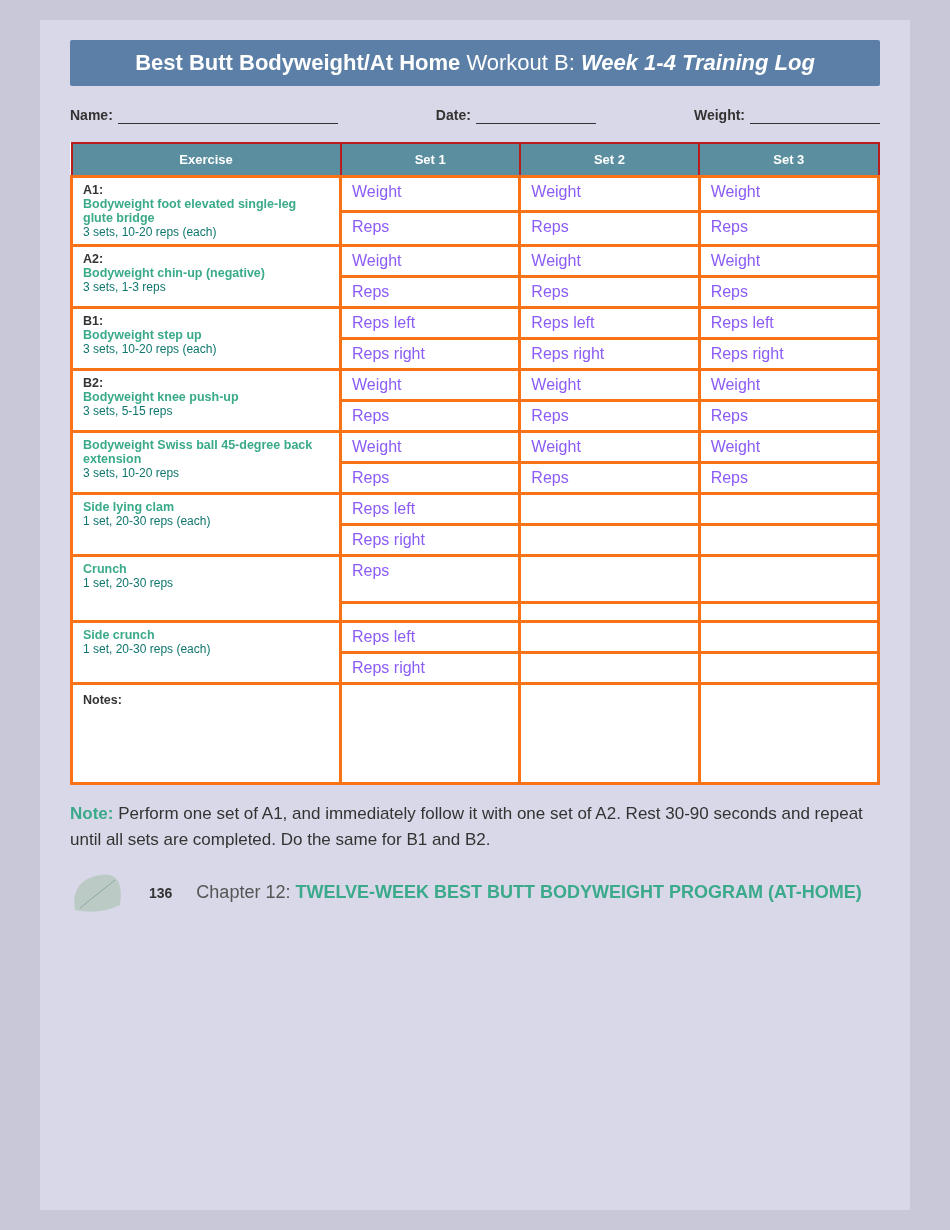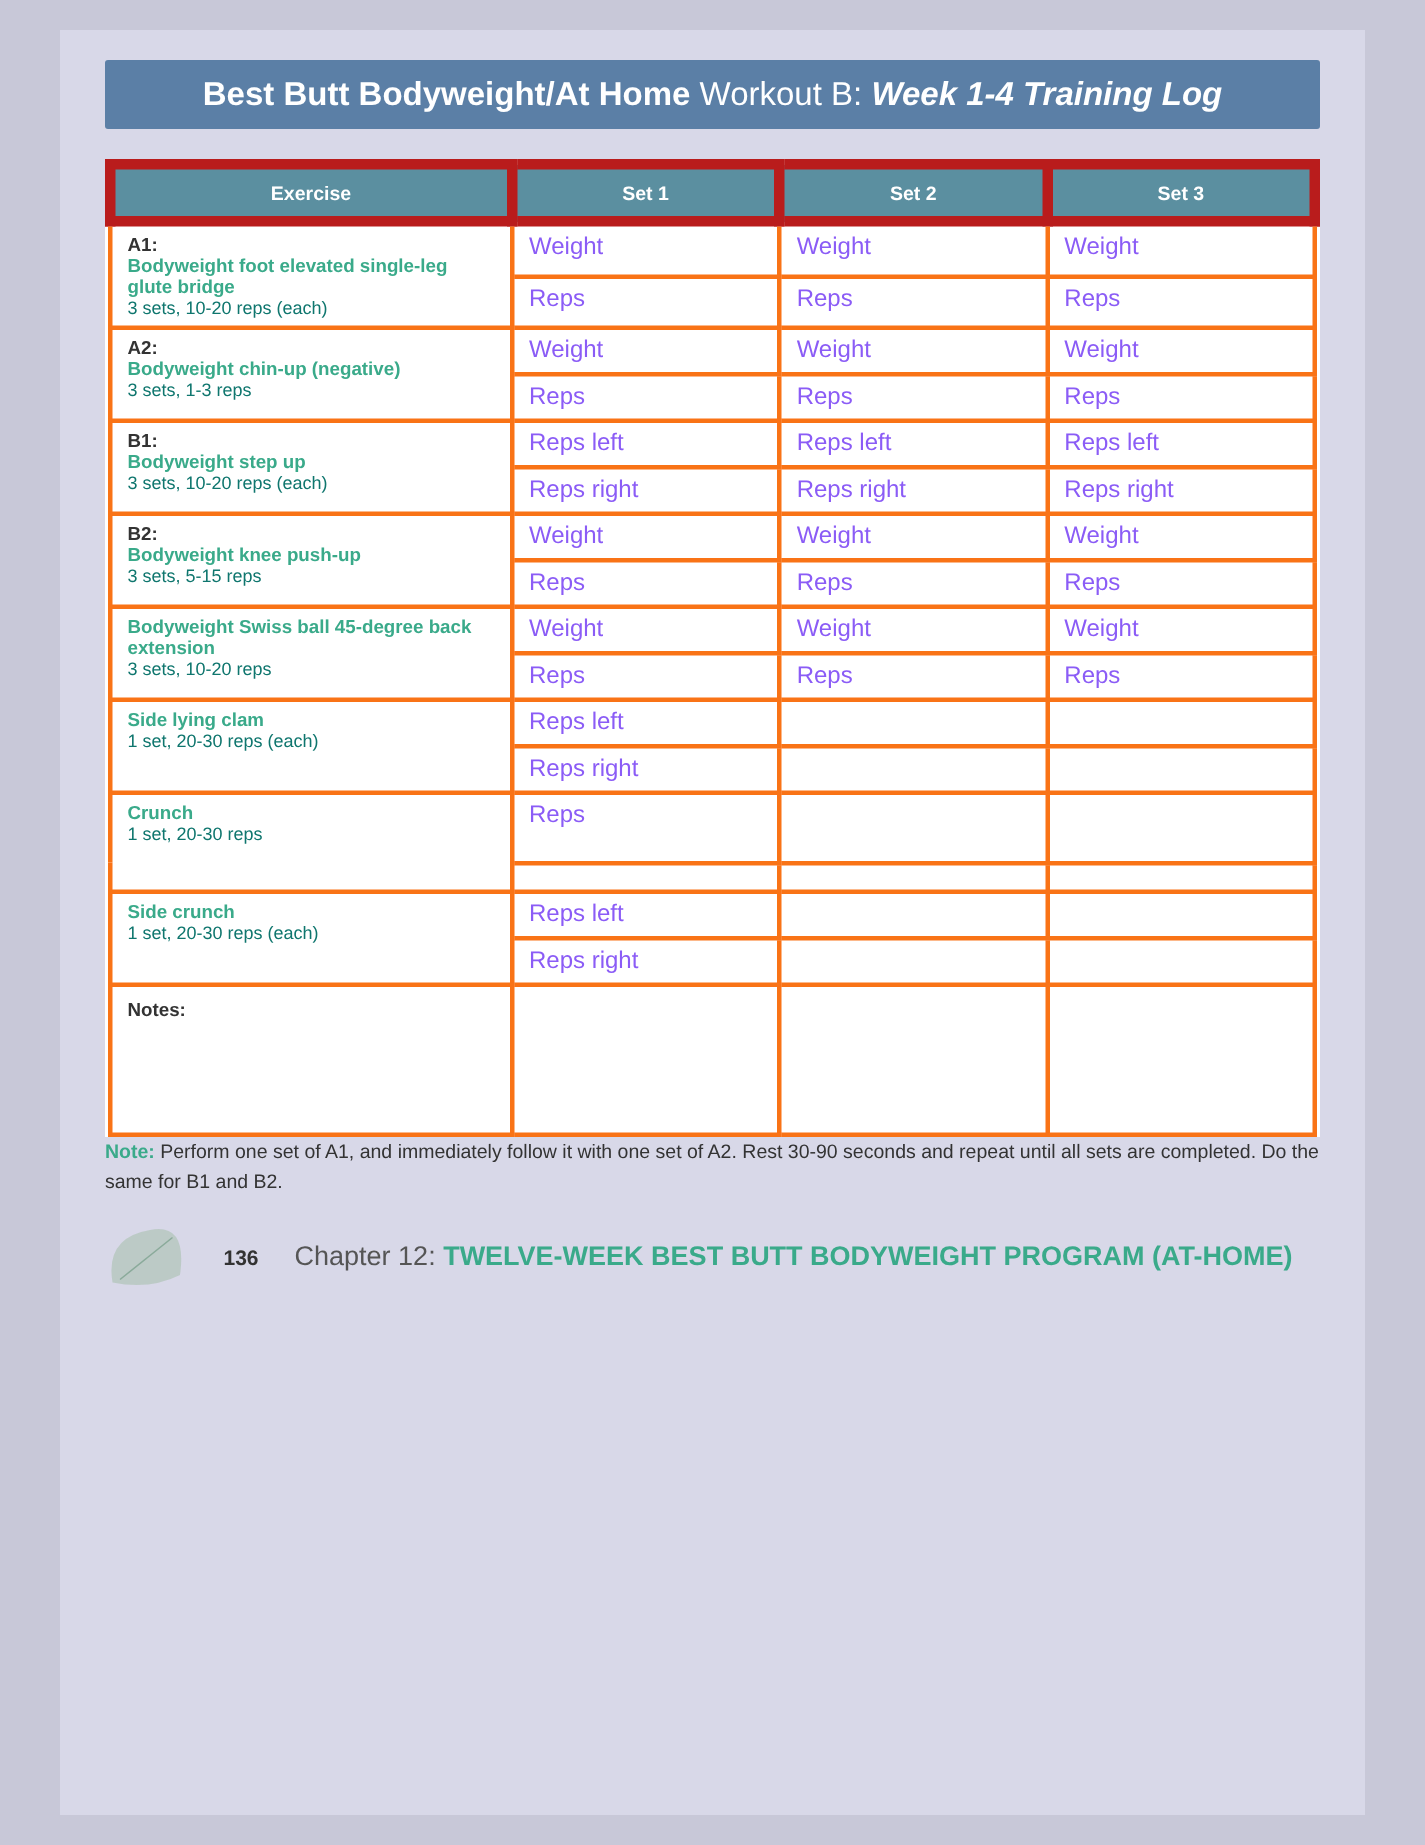--- a/index.html
+++ b/index.html
@@ -60,21 +60,21 @@
       border-collapse: collapse;
       background: white;
     }
     thead tr th {
       background-color: #5b8fa0;
       color: white;
       font-weight: bold;
       padding: 8px 10px;
       font-size: 13px;
       text-align: center;
-      border: 7px solid #b91c1c;
+      border: 2px solid #b91c1c;
     }
     thead tr th:first-child {
       text-align: center;
     }
     tbody tr td {
       border: 3px solid #f97316;
       padding: 5px 10px;
       vertical-align: top;
       font-size: 12.5px;
     }
@@ -94,21 +94,22 @@
       color: #3aaa8a;
       font-weight: bold;
     }
     .exercise-sets {
       color: #0f766e;
       font-size: 12px;
       margin-top: 28px;
     }
 
     .note-section {
-      font-size: 13px;
+      margin-top: 16px;
+      font-size: 17px;
       color: #333;
       line-height: 1.5;
     }
     .note-section .note-label {
       color: #3aaa8a;
       font-weight: bold;
     }
 
     .footer {
       display: flex;
@@ -132,20 +133,36 @@
   </style>
 </head>
 <body>
 
 <div class="page">
 
   <div class="title-bar">
     <span class="bold-part">Best Butt Bodyweight/At Home</span><span class="light-part"> Workout B: </span><strong><em><span>Week 1-4 Training Log</span></em></strong>
   </div>
 
+  <div class="form-row">
+    <div class="form-field">
+      <label>Name:</label>
+      <span class="form-underline name-line"></span>
+    </div>
+    <div class="spacer"></div>
+    <div class="form-field">
+      <label>Date:</label>
+      <span class="form-underline date-line"></span>
+    </div>
+    <div class="spacer"></div>
+    <div class="form-field">
+      <label>Weight:</label>
+      <span class="form-underline weight-line"></span>
+    </div>
+  </div>
 
   <table>
     <thead>
       <tr>
         <th>Exercise</th>
         <th>Set 1</th>
         <th>Set 2</th>
         <th>Set 3</th>
       </tr>
     </thead>

